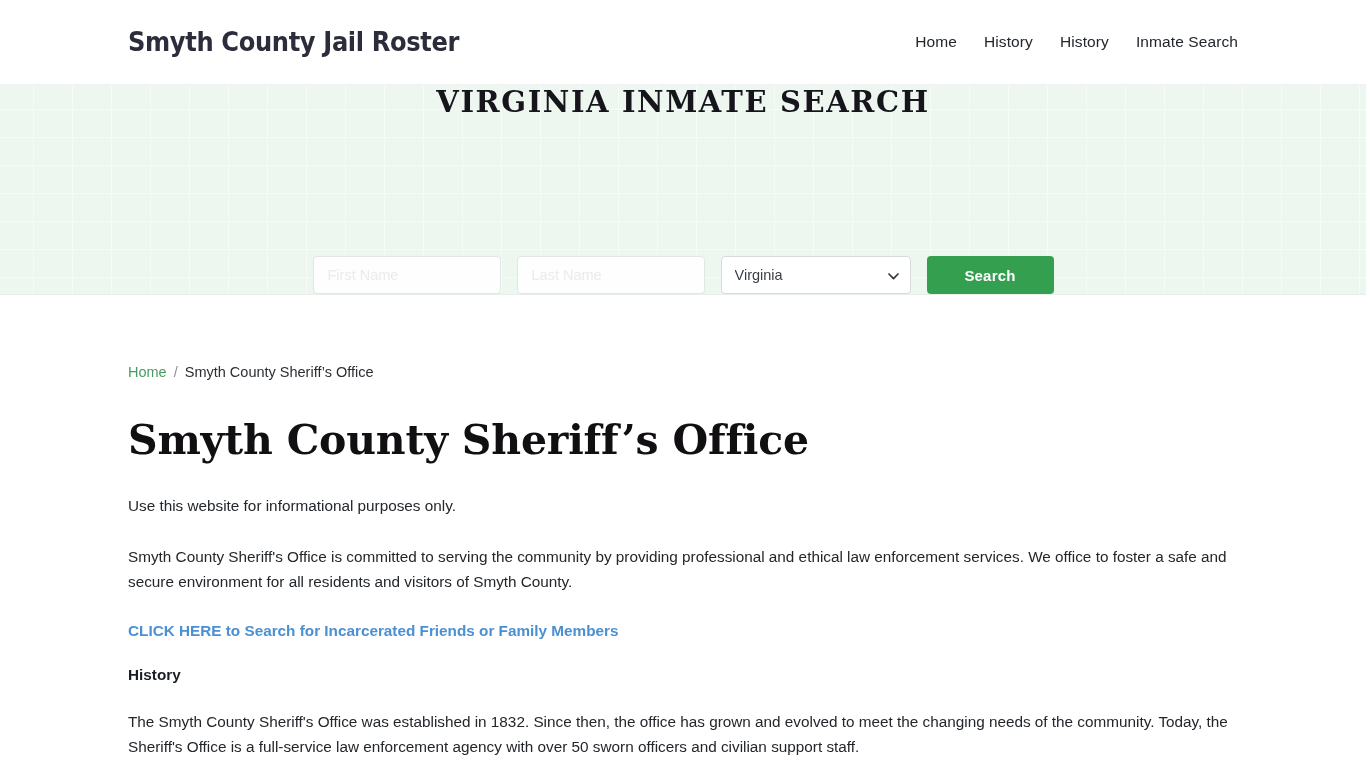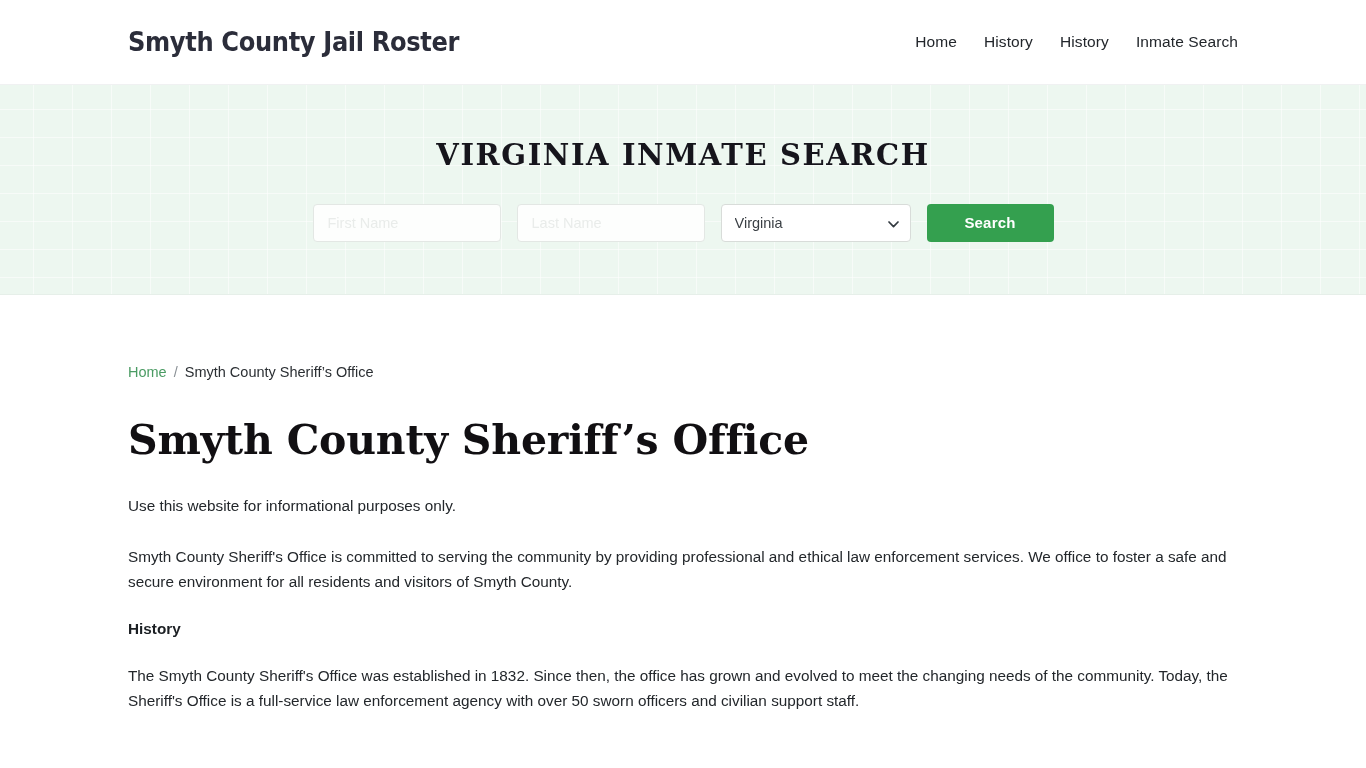--- a/index.html
+++ b/index.html
@@ -55,21 +55,21 @@
     height: 210px;
     background-color: #edf7f0;
     background-image:
       linear-gradient(to right, rgba(255,255,255,0.55) 1.5px, transparent 1.5px),
       linear-gradient(to bottom, rgba(255,255,255,0.55) 1.5px, transparent 1.5px);
     background-size: 39px 28px;
     background-position: -6px -4px;
     display: flex;
     flex-direction: column;
     align-items: center;
-    justify-content: center;
+    justify-content: space-between;
     border-bottom: 1px solid #e6efe9;
   }
   .hero-title {
     font-family: "DejaVu Serif", serif;
     font-size: 29px;
     font-weight: bold;
     letter-spacing: 1.6px;
     color: #16151c;
     margin: 0 0 32px 0;
     white-space: nowrap;
@@ -222,20 +222,21 @@
     <span class="breadcrumb-sep">/</span>
     <span class="breadcrumb-current">Smyth County Sheriff’s Office</span>
   </div>
 
   <h2 class="page-title">Smyth County Sheriff’s Office</h2>
 
   <p class="body-text">Use this website for informational purposes only.</p>
 
   <p class="body-text tight">Smyth County Sheriff's Office is committed to serving the community by providing professional and ethical law enforcement services. We office to foster a safe and secure environment for all residents and visitors of Smyth County.</p>
 
+  <a class="cta-link" href="#">CLICK HERE to Search for Incarcerated Friends or Family Members</a>
 
   <p class="sub-heading">History</p>
 
   <p class="body-text tight">The Smyth County Sheriff's Office was established in 1832. Since then, the office has grown and evolved to meet the changing needs of the community. Today, the Sheriff's Office is a full-service law enforcement agency with over 50 sworn officers and civilian support staff.</p>
 
   
 
 </main>
 
 </body></html>

